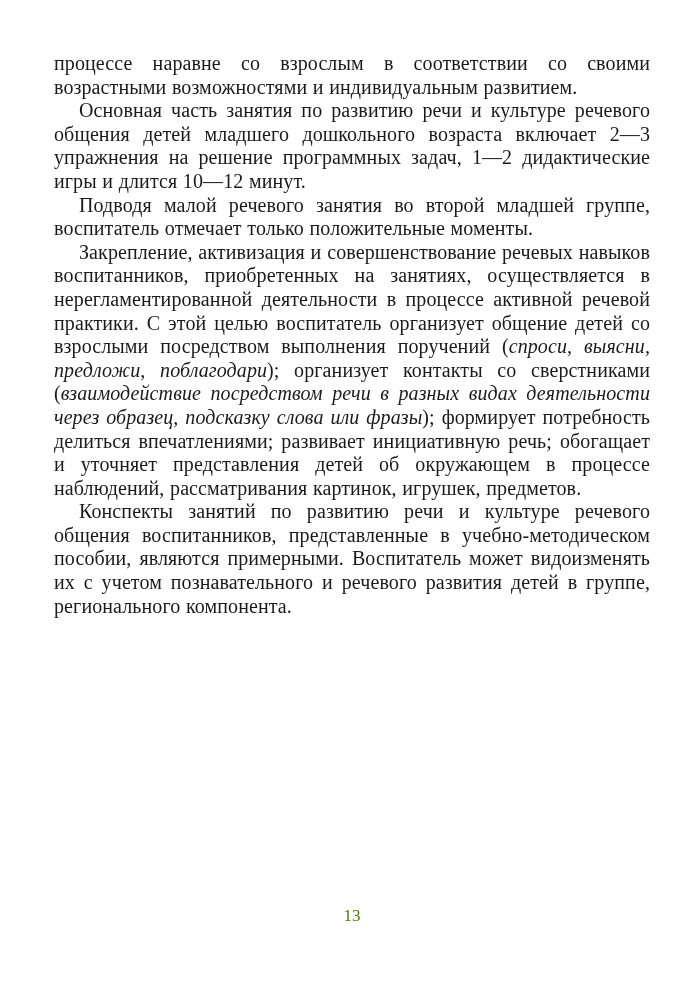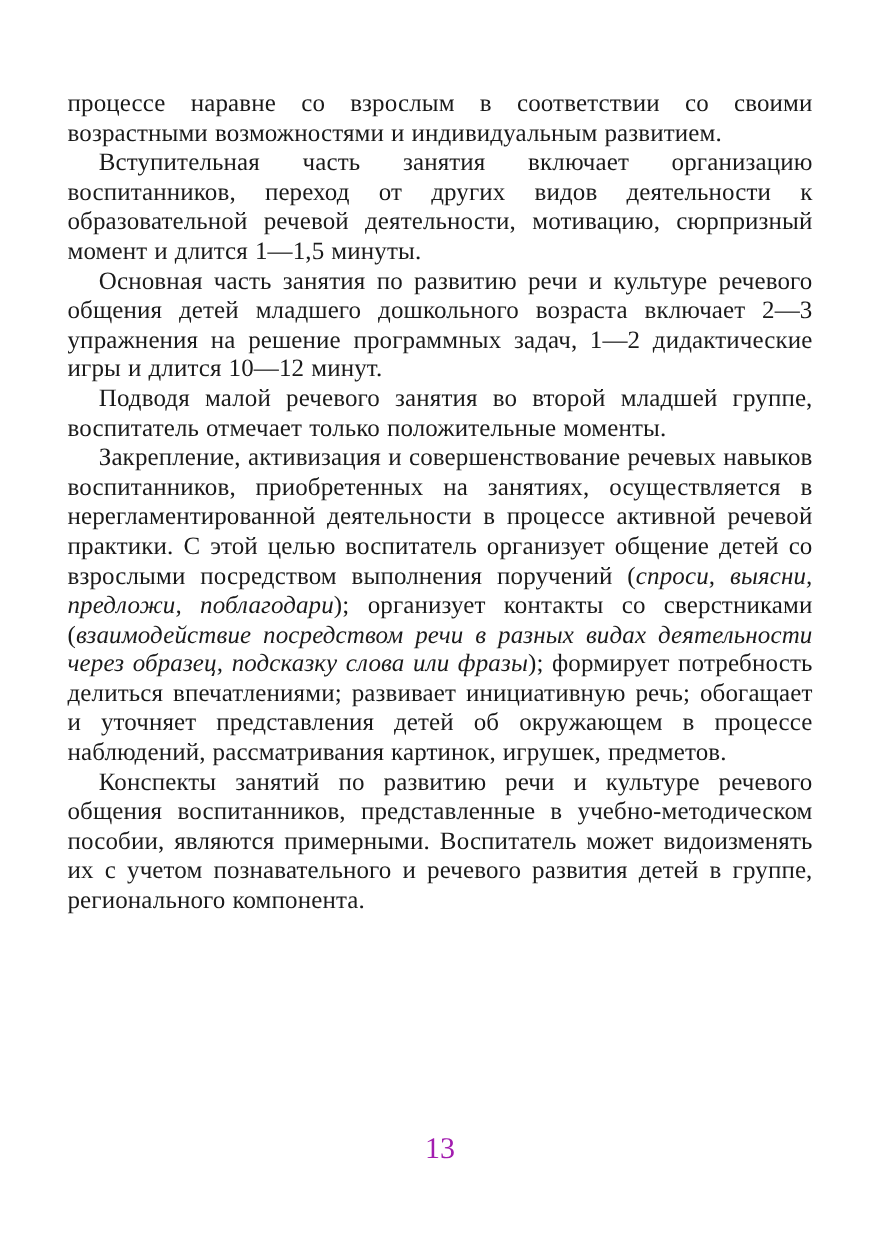--- a/index.html
+++ b/index.html
@@ -15,21 +15,21 @@
     font-family: "Liberation Serif", "DejaVu Serif", serif;
     color: #1a1a1a;
   }
   .page {
     position: absolute;
     inset: 0;
     background: #ffffff;
   }
   .text-block {
     position: absolute;
-    top: 72px;
+    top: 52px;
     left: 54px;
     width: 596px;
     font-size: 20px;
     line-height: 23.6px;
     text-align: justify;
     letter-spacing: 0.1px;
     word-spacing: 0.5px;
     hyphens: auto;
   }
   .para {
@@ -43,34 +43,33 @@
     font-style: italic;
   }
   .page-footer {
     position: absolute;
     top: 906px;
     left: 54px;
     width: 596px;
     text-align: center;
   }
   .page-number {
-    font-size: 24px;
-    color: #a21caf;
+    font-size: 17px;
+    color: #4d7c0f;
   }
 </style>
 </head>
 <body>
 
 <main class="page">
 
   <div class="text-block">
 
     <p class="para"><span>процессе наравне со взрослым в соответствии со своими возрастными возможностями и индивидуальным развитием.</span></p>
 
-    <p class="para indent"><span>Вступительная часть занятия включает организацию воспитанников, переход от других видов деятельности к образовательной речевой деятельности, мотивацию, сюрпризный момент и длится 1—1,5 минуты.</span></p>
 
     <p class="para indent"><span>Основная часть занятия по развитию речи и культуре речевого общения детей младшего дошкольного возраста включает 2—3 упражнения на решение программных задач, 1—2 дидактические игры и длится 10—12 минут.</span></p>
 
 
     <p class="para indent"><span>Подводя малой речевого занятия во второй младшей группе, воспитатель отмечает только положительные моменты.</span></p>
 
 
     <p class="para indent"><span>Закрепление, активизация и совершенствование речевых навыков воспитанников, приобретенных на занятиях, осуществляется в нерегламентированной деятельности в процессе активной речевой практики. С этой целью воспитатель организует общение детей со взрослыми посредством выполнения поручений (</span><span class="seg-italic">спроси, выясни, предложи, поблагодари</span><span>); организует контакты со сверстниками (</span><span class="seg-italic">взаимодействие посредством речи в разных видах деятельности через образец, подсказку слова или фразы</span><span>); формирует потребность делиться впечатлениями; развивает инициативную речь; обогащает и уточняет представления детей об окружающем в процессе наблюдений, рассматривания картинок, игрушек, предметов.</span></p>
 
     <p class="para indent"><span>Конспекты занятий по развитию речи и культуре речевого общения воспитанников, представленные в учебно-методическом пособии, являются примерными. Воспитатель может видоизменять их с учетом познавательного и речевого развития детей в группе, регионального компонента.</span></p>

